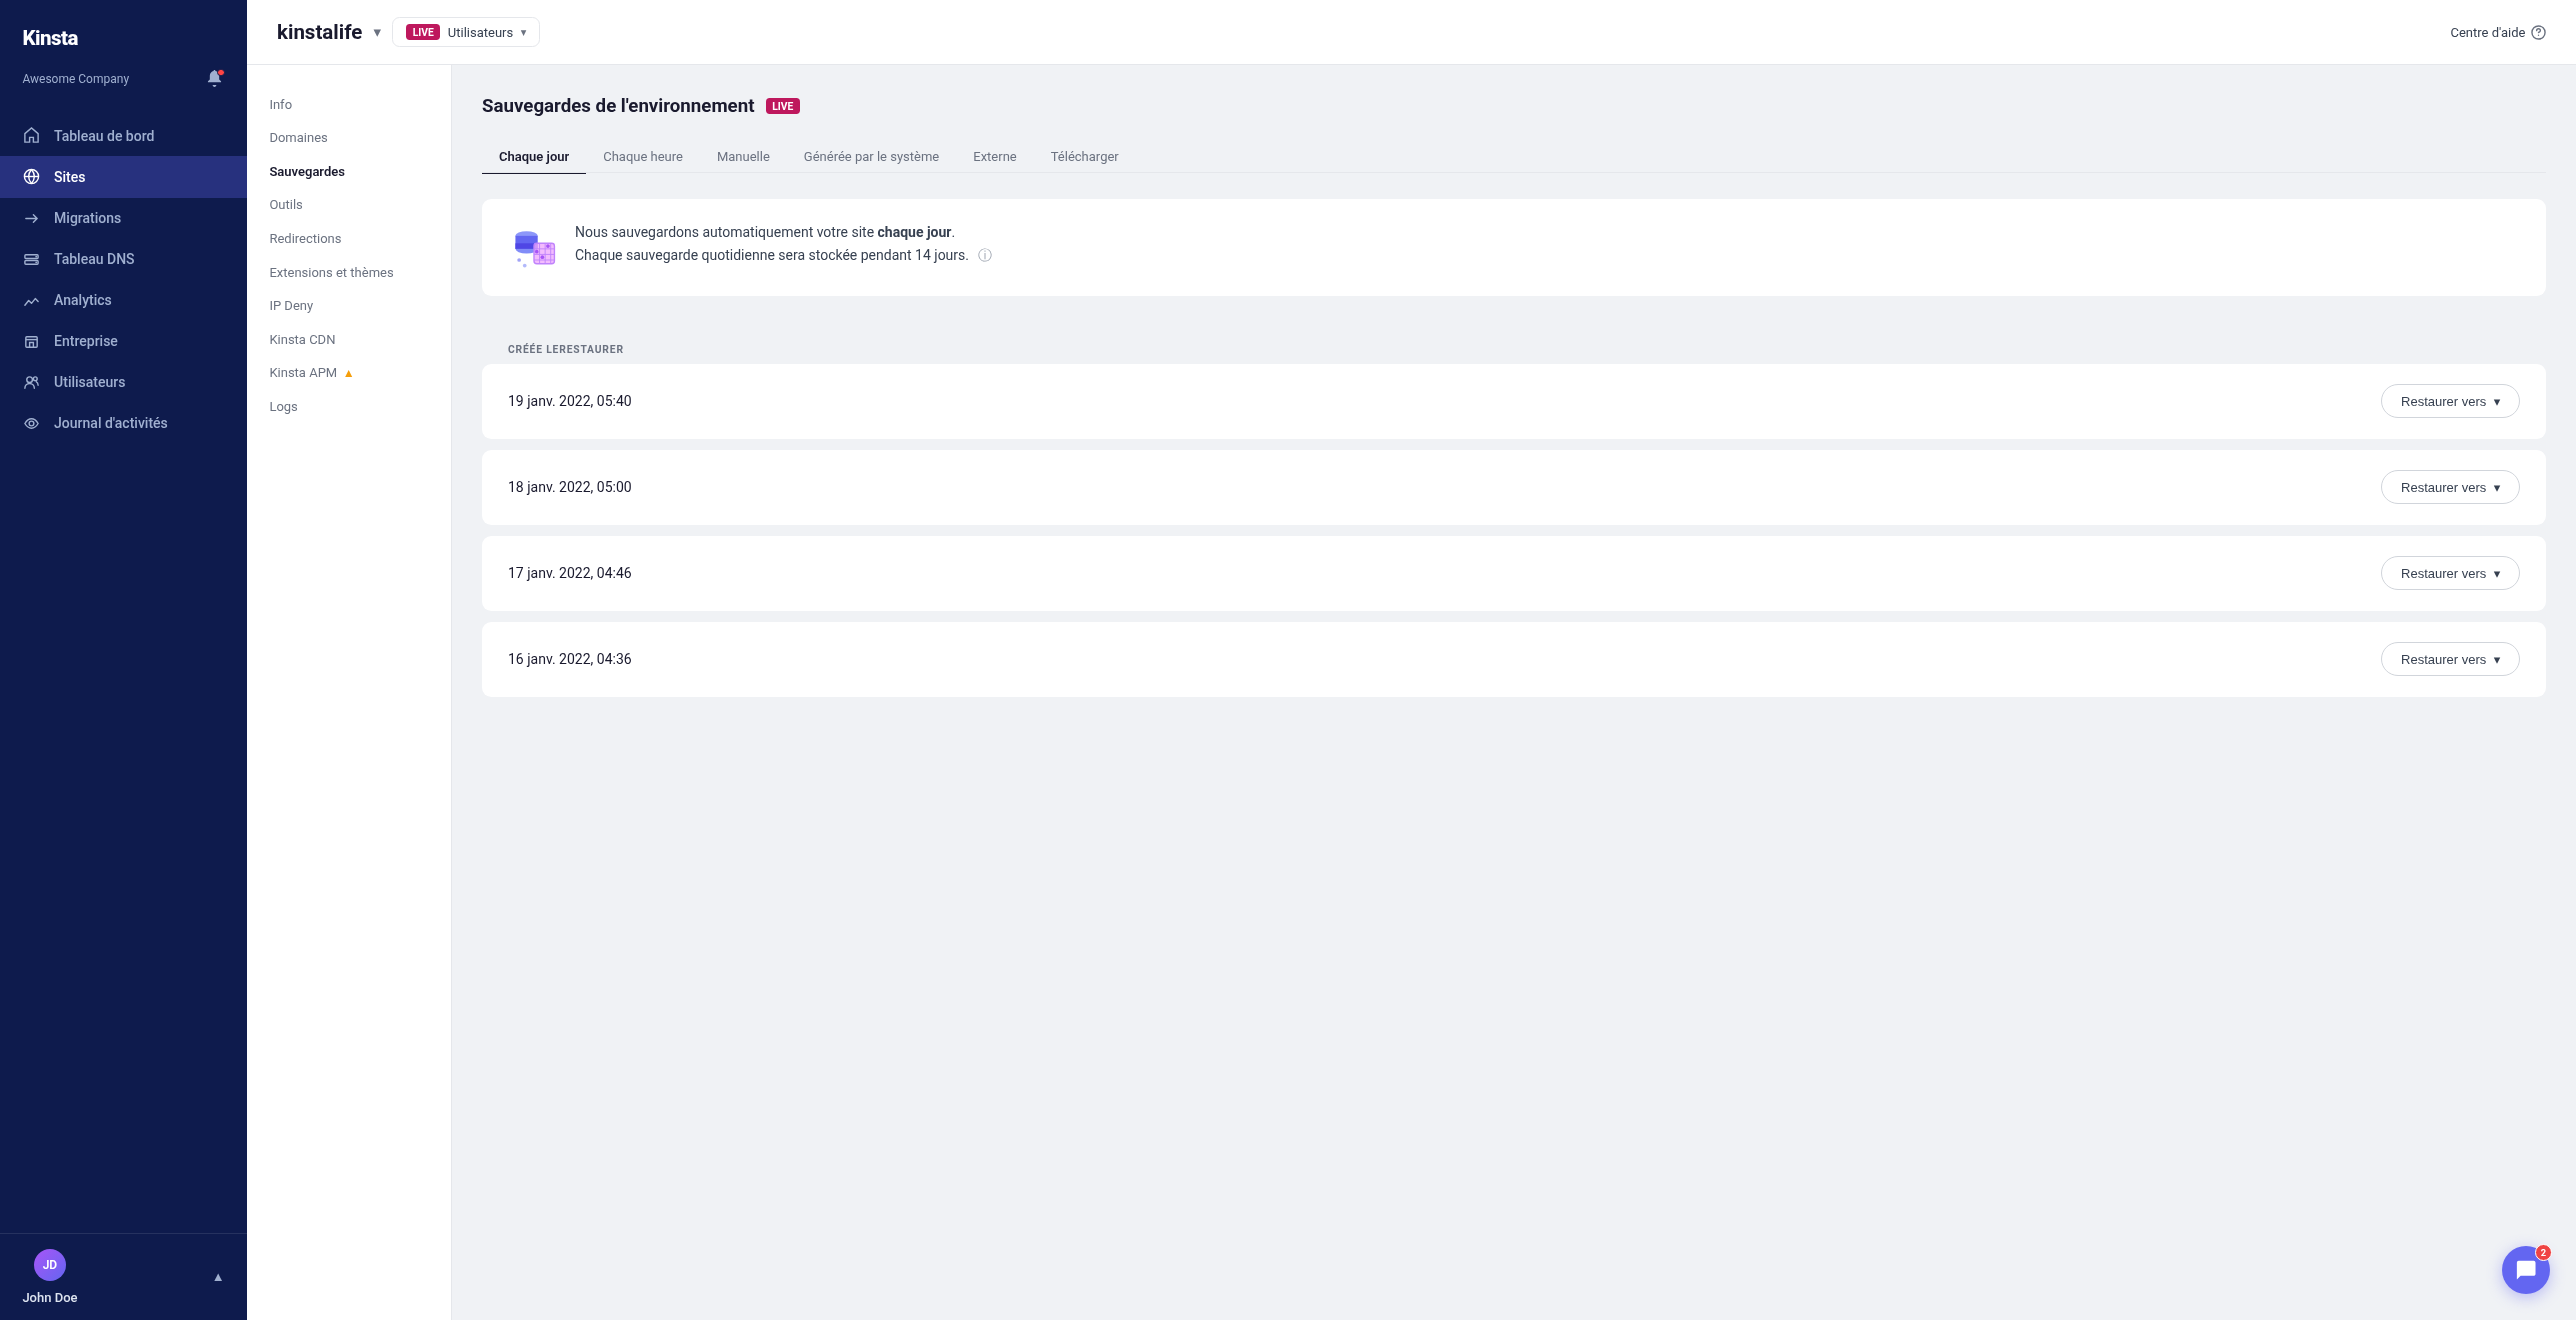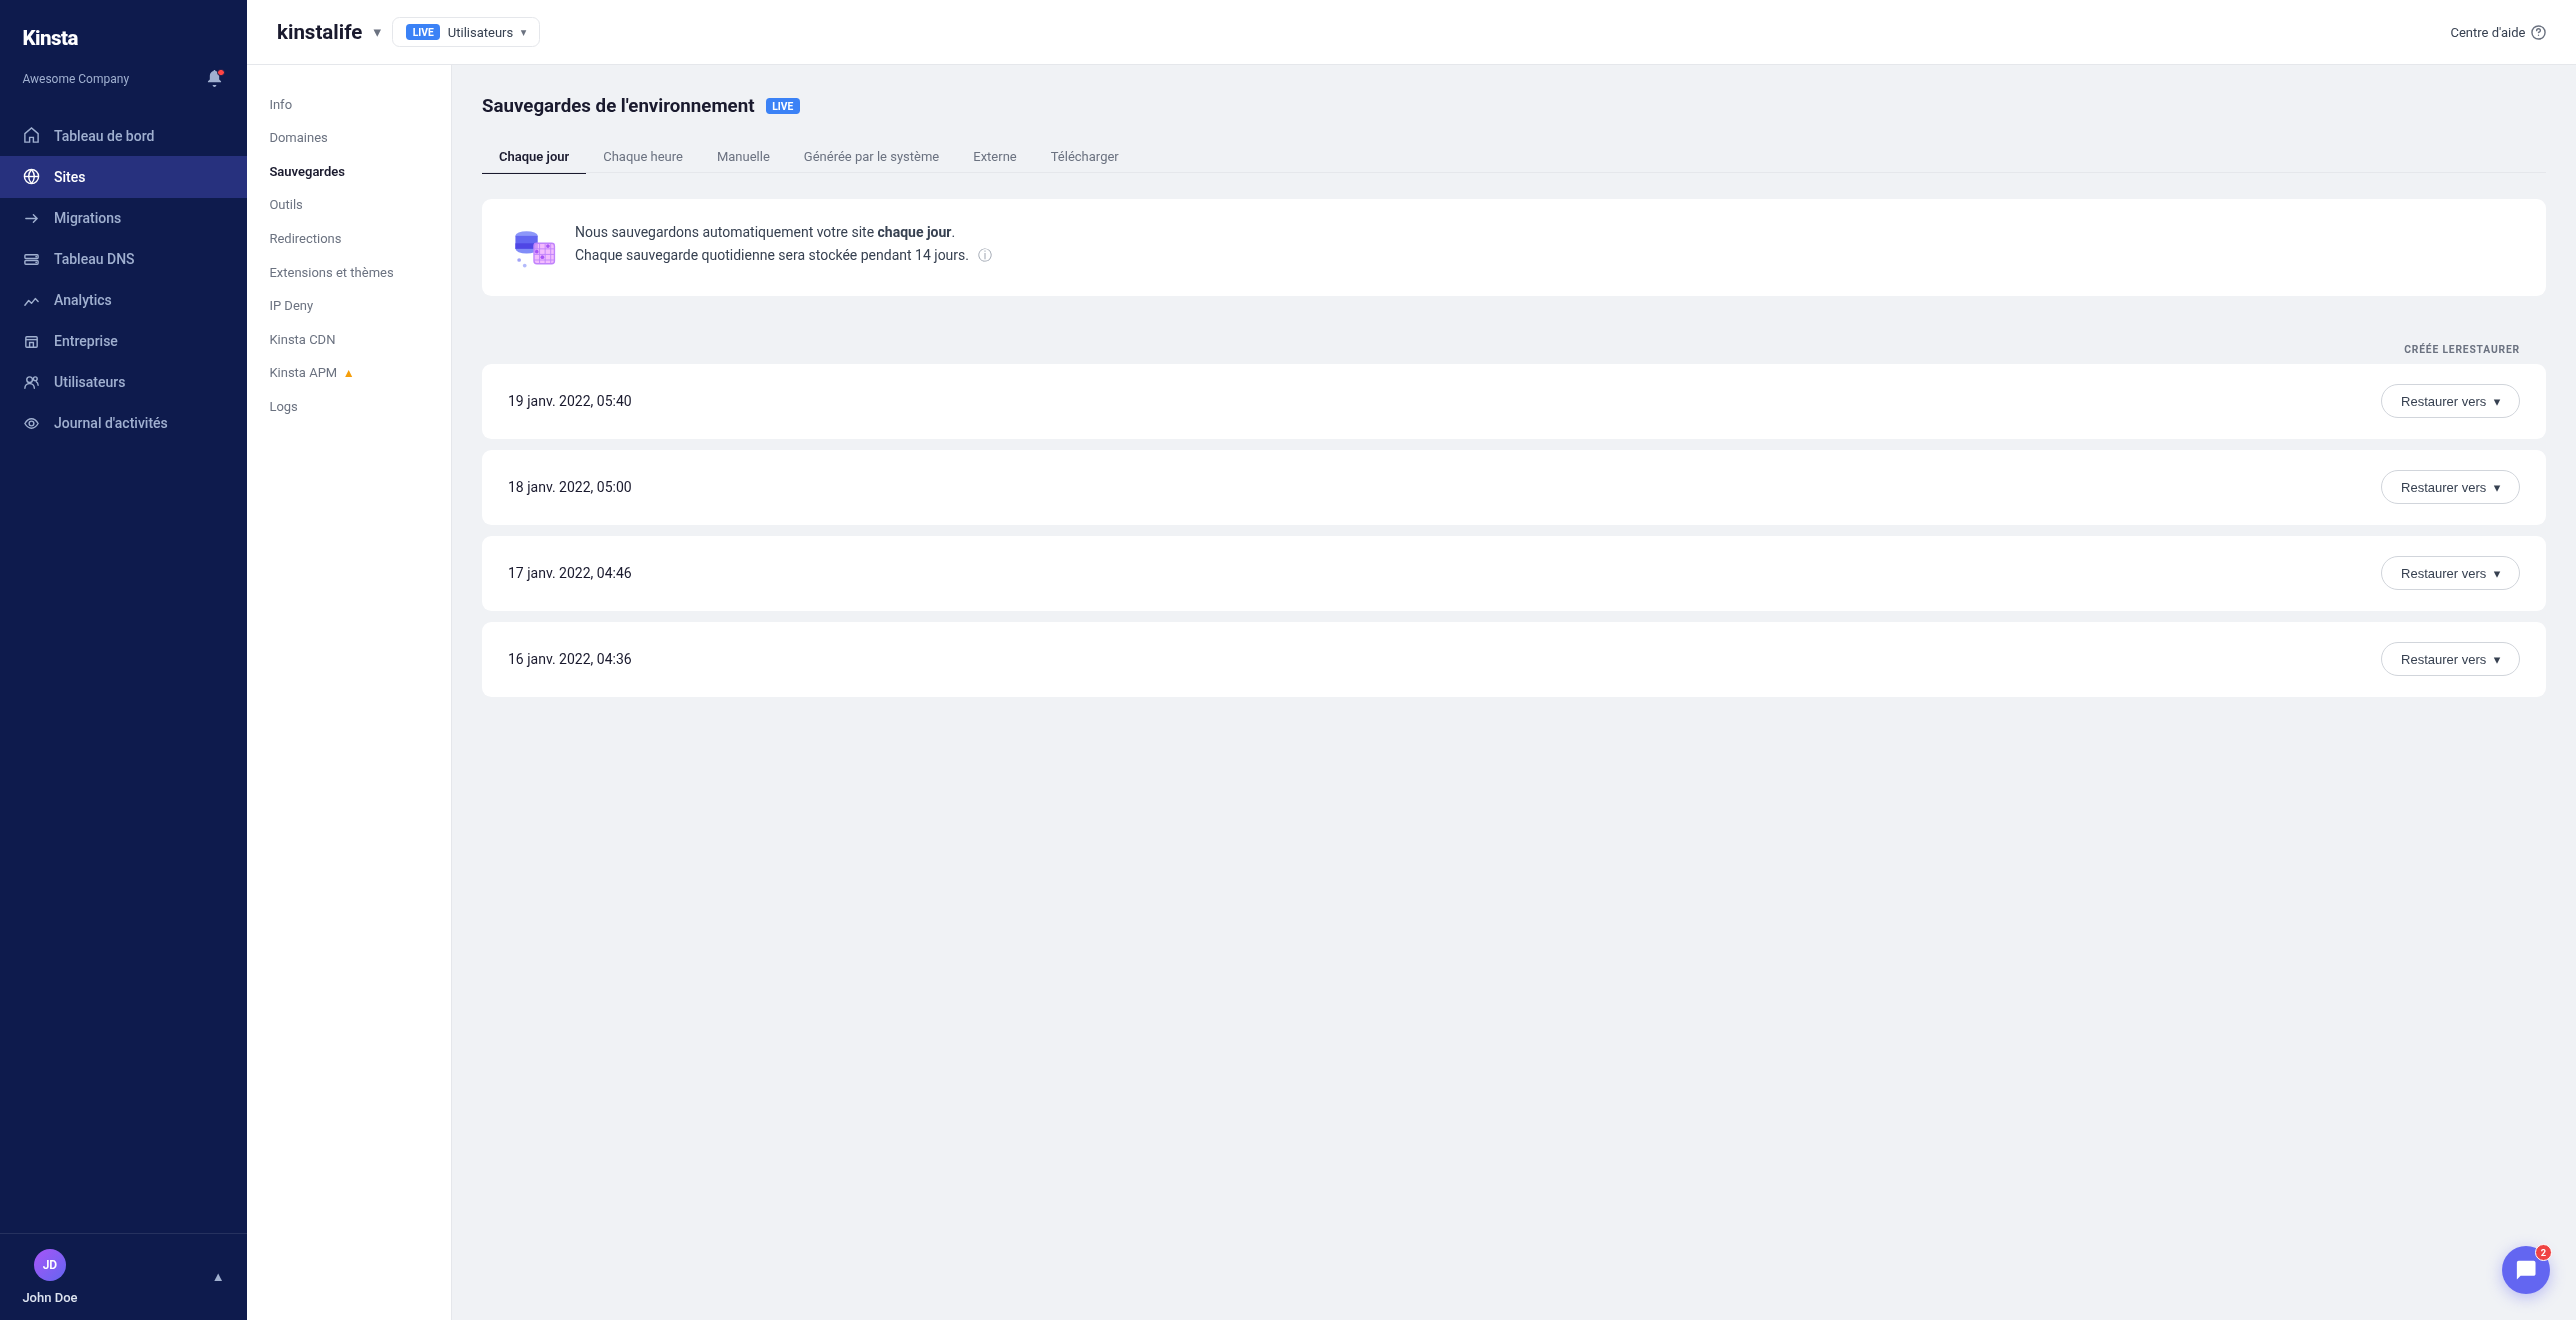--- a/index.html
+++ b/index.html
@@ -120,21 +120,21 @@
       display: flex;
       align-items: center;
       gap: 7.5px;
       padding: 5.6px 13px;
       border: 0.9px solid #e5e7eb;
       border-radius: 7.5px;
       cursor: pointer;
       background: white;
     }
     .live-badge {
-      background: #3b82f6;
+      background: #be185d;
       color: white;
       font-size: 10.3px;
       font-weight: 700;
       padding: 1.9px 6.5px;
       border-radius: 3.7px;
     }
     .env-label { font-size: 13px; color: #374151; }
     .topbar-right { display: flex; align-items: flex-end; gap: 7.5px; }
     .help-link { font-size: 13px; color: #374151; cursor: pointer; display: flex; align-items: center; gap: 5.6px; }
 
@@ -212,21 +212,21 @@
       width: 52px;
       height: 52px;
       flex-shrink: 0;
     }
     .info-text p { font-size: 14px; color: #374151; line-height: 1.6; }
     .info-text strong { font-weight: 700; }
 
     
     .table-header {
       display: flex;
-      justify-content: flex-end;
+      justify-content: flex-start;
       align-items: center;
       padding: 7.5px 26px 7.5px 26px;
       background: transparent;
       margin-top: 40px;
     }
     .col-label {
       font-size: 10.3px;
       font-weight: 700;
       color: #6b7280;
       letter-spacing: 0.08em;

